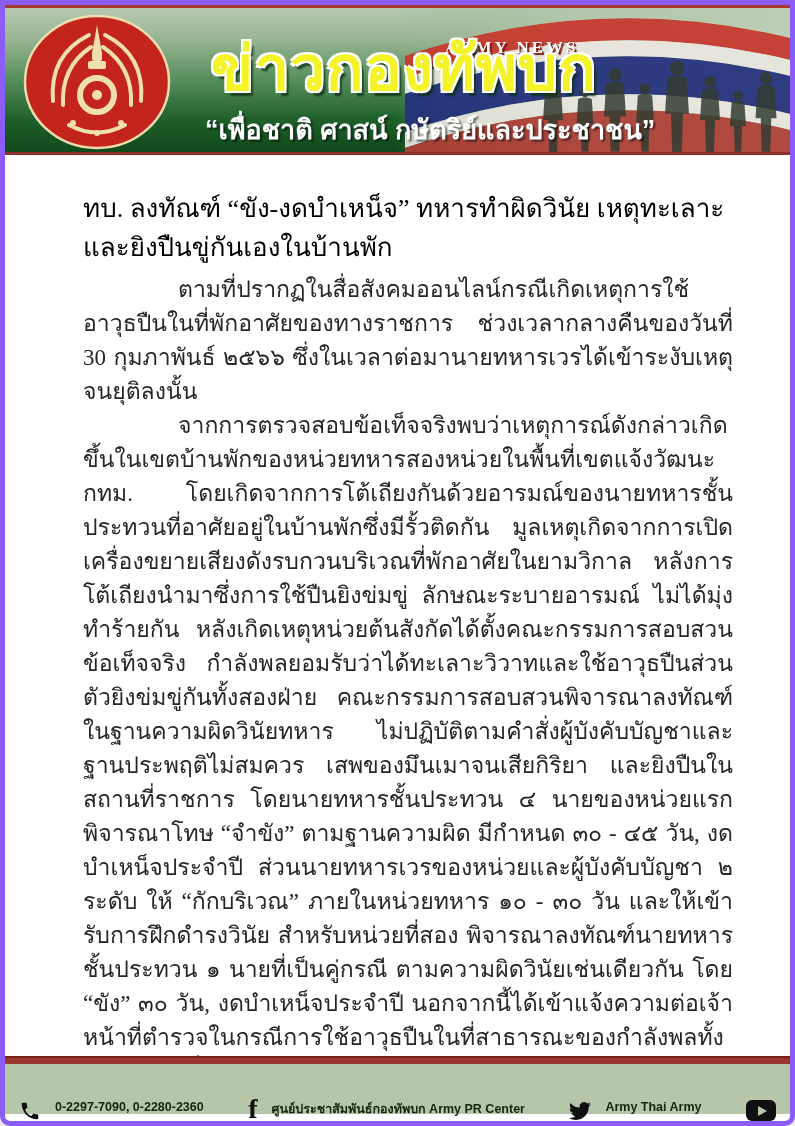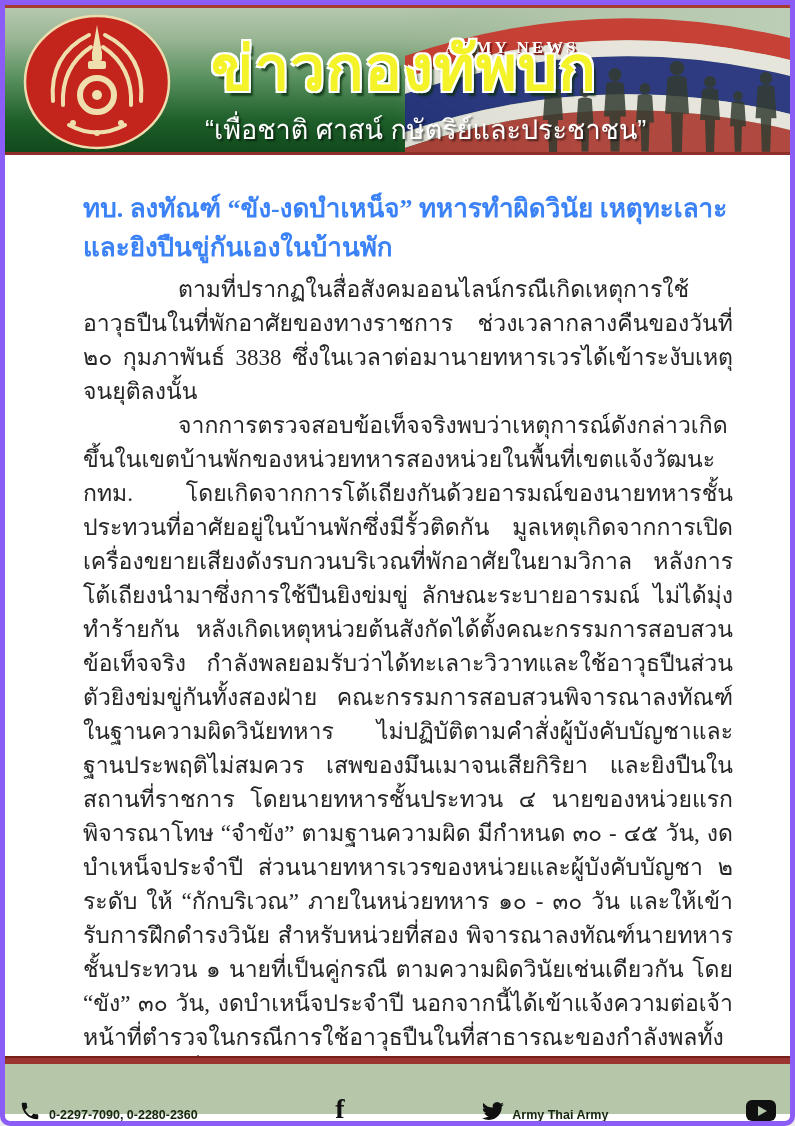--- a/index.html
+++ b/index.html
@@ -31,41 +31,41 @@
     font-family:"Liberation Sans","DejaVu Sans",sans-serif;
     font-weight:bold;font-size:62px;line-height:1;color:#f4f32a;
     text-shadow:
       -2px -2px 0 #ffffff,2px -2px 0 #ffffff,-2px 2px 0 #ffffff,2px 2px 0 #ffffff,
       4px 5px 2px rgba(10,45,15,.75);
     white-space:nowrap;letter-spacing:1px;
   }
   .sub-title{
     position:absolute;left:200px;top:100px;margin:0;
     font-family:"Liberation Sans","DejaVu Sans",sans-serif;
-    font-weight:normal;font-size:27px;color:#ffffff;
+    font-weight:bold;font-size:27px;color:#ffffff;
     text-shadow:2px 2px 2px rgba(0,0,0,.55);white-space:nowrap;
   }
   
   .doc{position:absolute;top:150px;left:0;right:0;color:#262626;}
   .headline{
-    margin:34px 57px 6px 78px;font-size:26px;font-weight:bold;
-    line-height:1.5;color:#3b82f6;
+    margin:34px 57px 6px 78px;font-size:26px;font-weight:normal;
+    line-height:1.5;color:#000000;
   }
   .doc p.body-par{
     margin:0 57px 0 78px;font-size:23px;line-height:34px;
     text-indent:95px;text-align:justify;
   }
   
   .footer-wrap{position:absolute;left:0;right:0;bottom:7px;}
   .footer-bar{height:6px;background:#9a3530;border-top:2px solid #76201c;}
   .footer{
     height:50px;background:#b6c7a9;display:flex;align-items:center;
     justify-content:space-between;padding:0 14px;
   }
-  .f-item{display:flex;align-items:flex-end;gap:8px;margin-top:43px;}
+  .f-item{display:flex;align-items:flex-start;gap:14px;margin-top:43px;}
   .f-item .lbl{
     font-family:"Liberation Sans","DejaVu Sans",sans-serif;
     font-weight:bold;font-size:12.5px;color:#16260f;white-space:nowrap;
   }
   .f-icon{display:inline-flex;align-items:center;justify-content:center;}
   .fb-f{
     font-family:"Liberation Serif",serif;font-weight:bold;font-size:28px;
     color:#101010;line-height:1;margin-top:-4px;
   }
   .yt-box{
@@ -161,21 +161,21 @@
       </g>
     </svg>
 
     <div class="army-news">ARMY NEWS</div>
     <h1 class="main-title">ข่าวกองทัพบก</h1>
     <div class="sub-title">“เพื่อชาติ ศาสน์ กษัตริย์และประชาชน”</div>
   </div>
 
   <div class="doc">
     <h2 class="headline">ทบ. ลงทัณฑ์ “ขัง-งดบำเหน็จ” ทหารทำผิดวินัย เหตุทะเลาะและยิงปืนขู่กันเองในบ้านพัก</h2>
-    <p class="body-par">ตามที่ปรากฏในสื่อสังคมออนไลน์กรณีเกิดเหตุการใช้อาวุธปืนในที่พักอาศัยของทางราชการ ช่วงเวลากลางคืนของวันที่ ๒๐ กุมภาพันธ์ 3838 ซึ่งในเวลาต่อมานายทหารเวรได้เข้าระงับเหตุจนยุติลงนั้น</p>
+    <p class="body-par">ตามที่ปรากฏในสื่อสังคมออนไลน์กรณีเกิดเหตุการใช้อาวุธปืนในที่พักอาศัยของทางราชการ ช่วงเวลากลางคืนของวันที่ 30 กุมภาพันธ์ ๒๕๖๖ ซึ่งในเวลาต่อมานายทหารเวรได้เข้าระงับเหตุจนยุติลงนั้น</p>
     <p class="body-par">จากการตรวจสอบข้อเท็จจริงพบว่าเหตุการณ์ดังกล่าวเกิดขึ้นในเขตบ้านพักของหน่วยทหารสองหน่วยในพื้นที่เขตแจ้งวัฒนะ กทม. โดยเกิดจากการโต้เถียงกันด้วยอารมณ์ของนายทหารชั้นประทวนที่อาศัยอยู่ในบ้านพักซึ่งมีรั้วติดกัน มูลเหตุเกิดจากการเปิดเครื่องขยายเสียงดังรบกวนบริเวณที่พักอาศัยในยามวิกาล หลังการโต้เถียงนำมาซึ่งการใช้ปืนยิงข่มขู่ ลักษณะระบายอารมณ์ ไม่ได้มุ่งทำร้ายกัน หลังเกิดเหตุหน่วยต้นสังกัดได้ตั้งคณะกรรมการสอบสวนข้อเท็จจริง กำลังพลยอมรับว่าได้ทะเลาะวิวาทและใช้อาวุธปืนส่วนตัวยิงข่มขู่กันทั้งสองฝ่าย คณะกรรมการสอบสวนพิจารณาลงทัณฑ์ในฐานความผิดวินัยทหาร ไม่ปฏิบัติตามคำสั่งผู้บังคับบัญชาและฐานประพฤติไม่สมควร เสพของมึนเมาจนเสียกิริยา และยิงปืนในสถานที่ราชการ โดยนายทหารชั้นประทวน ๔ นายของหน่วยแรก พิจารณาโทษ “จำขัง” ตามฐานความผิด มีกำหนด ๓๐ - ๔๕ วัน, งดบำเหน็จประจำปี ส่วนนายทหารเวรของหน่วยและผู้บังคับบัญชา ๒ ระดับ ให้ “กักบริเวณ” ภายในหน่วยทหาร ๑๐ - ๓๐ วัน และให้เข้ารับการฝึกดำรงวินัย สำหรับหน่วยที่สอง พิจารณาลงทัณฑ์นายทหารชั้นประทวน ๑ นายที่เป็นคู่กรณี ตามความผิดวินัยเช่นเดียวกัน โดย “ขัง” ๓๐ วัน, งดบำเหน็จประจำปี นอกจากนี้ได้เข้าแจ้งความต่อเจ้าหน้าที่ตำรวจในกรณีการใช้อาวุธปืนในที่สาธารณะของกำลังพลทั้งสองหน่วยเพื่อดำเนินการตามกฎหมายต่อไป</p>
     <p class="body-par">กองทัพบกต้องขออภัยต่อประชาชนที่อาศัยในบริเวณใกล้เคียงหน่วยทหารดังกล่าวที่มีความกังวลใจในเหตุการณ์ที่เกิดขึ้น ทั้งนี้การก่อเหตุเป็นการกระทำผิดของกำลังพลส่วนบุคคลโดยมีความผิดทั้งสองฝ่าย ซึ่งหน่วยต้นสังกัดได้สอบสวนและพิจารณาลงทัณฑ์ตามระเบียบของทางราชการแล้วโดยเฉพาะเรื่องวินัยทหารและการใช้อาวุธปืน</p>
 
   </div>
 
   <div class="footer-wrap">
     <div class="footer-bar"></div>
     <div class="footer">
 
       <div class="f-item">
@@ -183,20 +183,21 @@
           <svg width="22" height="22" viewBox="0 0 24 24" fill="#101010">
               <path d="M6.62 10.79c1.44 2.83 3.76 5.14 6.59 6.59l2.2-2.2c.27-.27.67-.36 1.02-.24 1.12.37 2.33.57 3.57.57.55 0 1 .45 1 1V20c0 .55-.45 1-1 1-9.39 0-17-7.61-17-17 0-.55.45-1 1-1h3.5c.55 0 1 .45 1 1 0 1.25.2 2.45.57 3.57.11.35.03.74-.25 1.02l-2.2 2.2z"></path>
             </svg>
         </span>
         <span class="lbl">0-2297-7090, 0-2280-2360</span>
       </div>
 
 
       <div class="f-item">
         <span class="f-icon fb-f">f</span>
+        <span class="lbl">ศูนย์ประชาสัมพันธ์กองทัพบก Army PR Center</span>
       </div>
 
       <div class="f-item">
         <span class="f-icon">
           <svg width="22" height="22" viewBox="0 0 24 24" fill="#101010">
               <path d="M23.95 4.57a10 10 0 01-2.82.77 4.96 4.96 0 002.16-2.72c-.95.56-2 .96-3.12 1.19a4.92 4.92 0 00-8.39 4.48A13.94 13.94 0 011.64 3.16a4.82 4.82 0 00-.67 2.48c0 1.71.87 3.21 2.19 4.1a4.9 4.9 0 01-2.23-.62v.06a4.92 4.92 0 003.95 4.83 5 5 0 01-2.21.08 4.94 4.94 0 004.6 3.42A9.87 9.87 0 011.17 19.6c-.39 0-.78-.02-1.17-.07a14 14 0 007.56 2.21c9.05 0 14-7.5 14-13.99 0-.21 0-.42-.02-.63a9.94 9.94 0 002.41-2.55z"></path>
             </svg>
         </span>
         <span class="lbl">Army Thai Army</span>
       </div>

